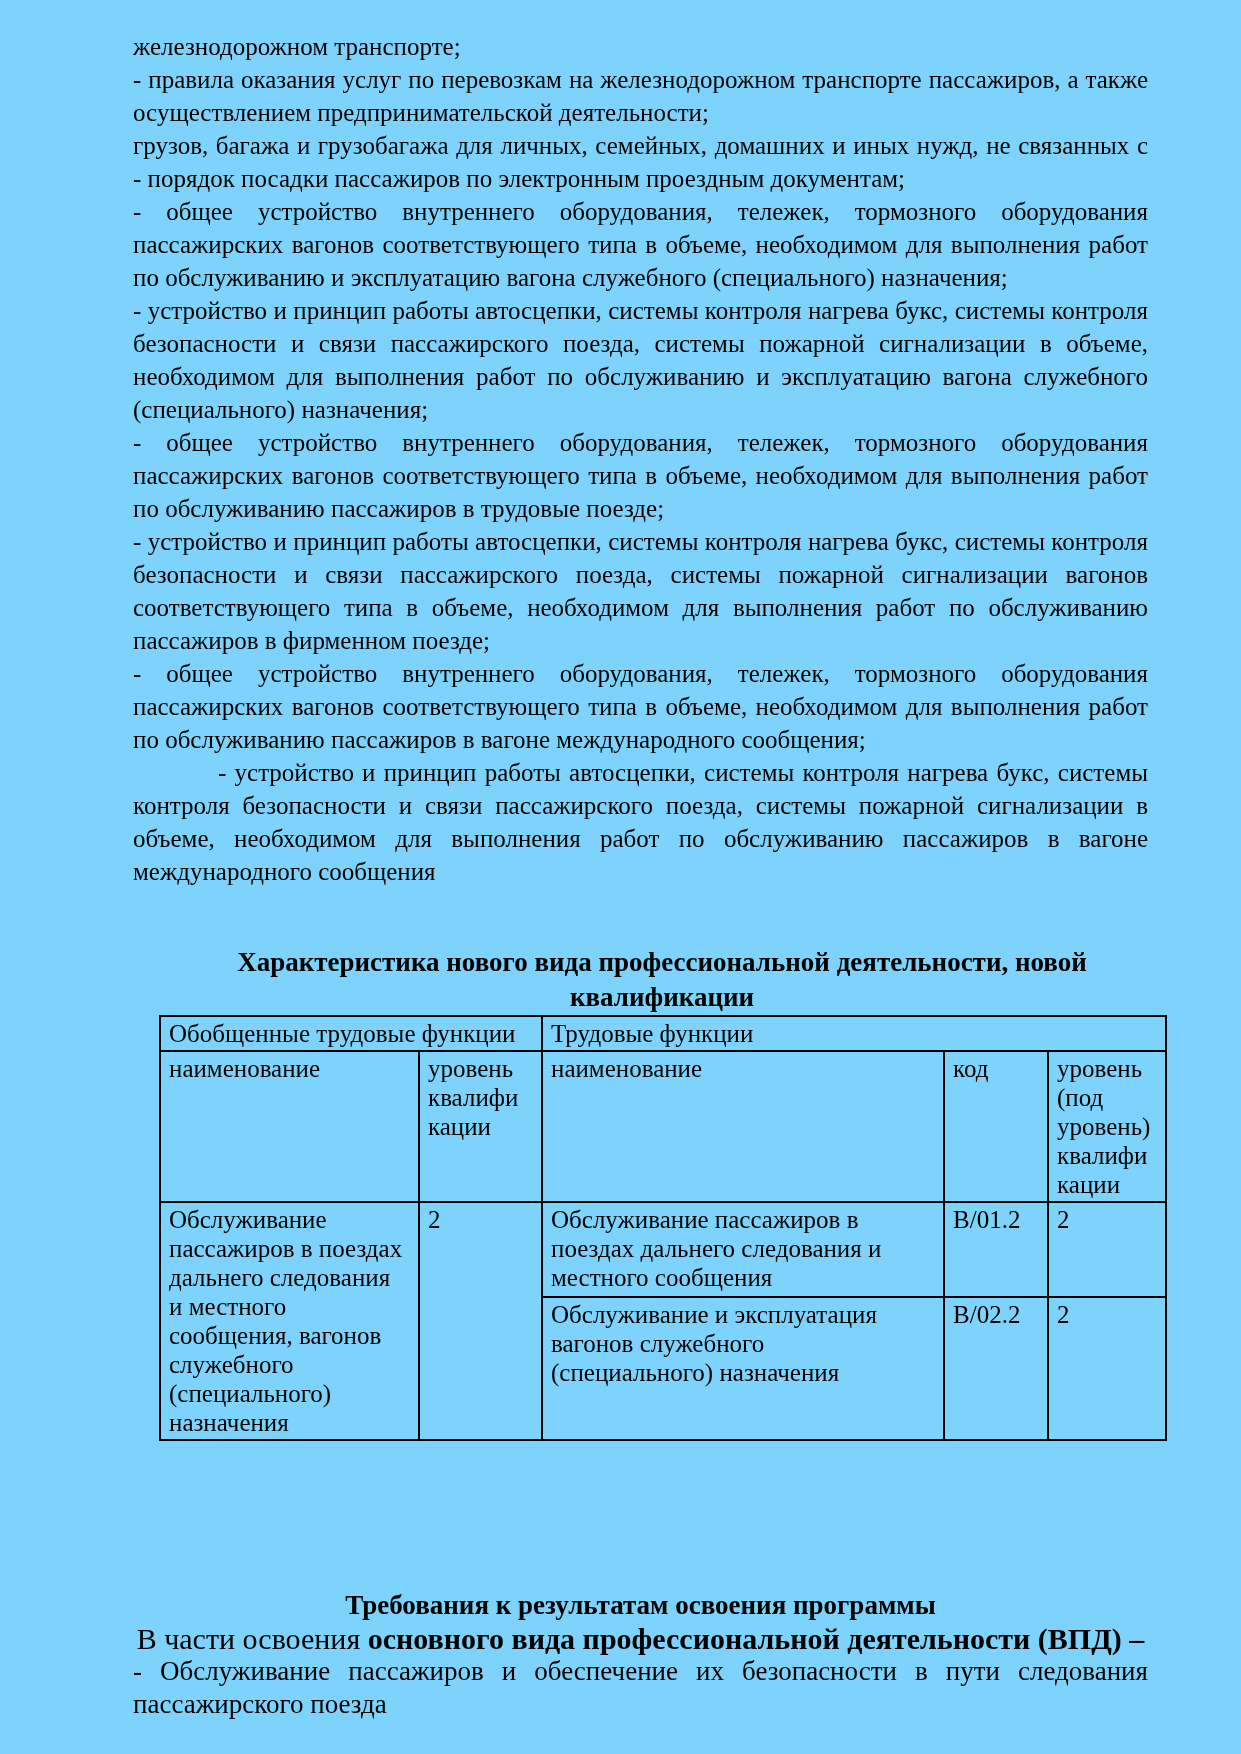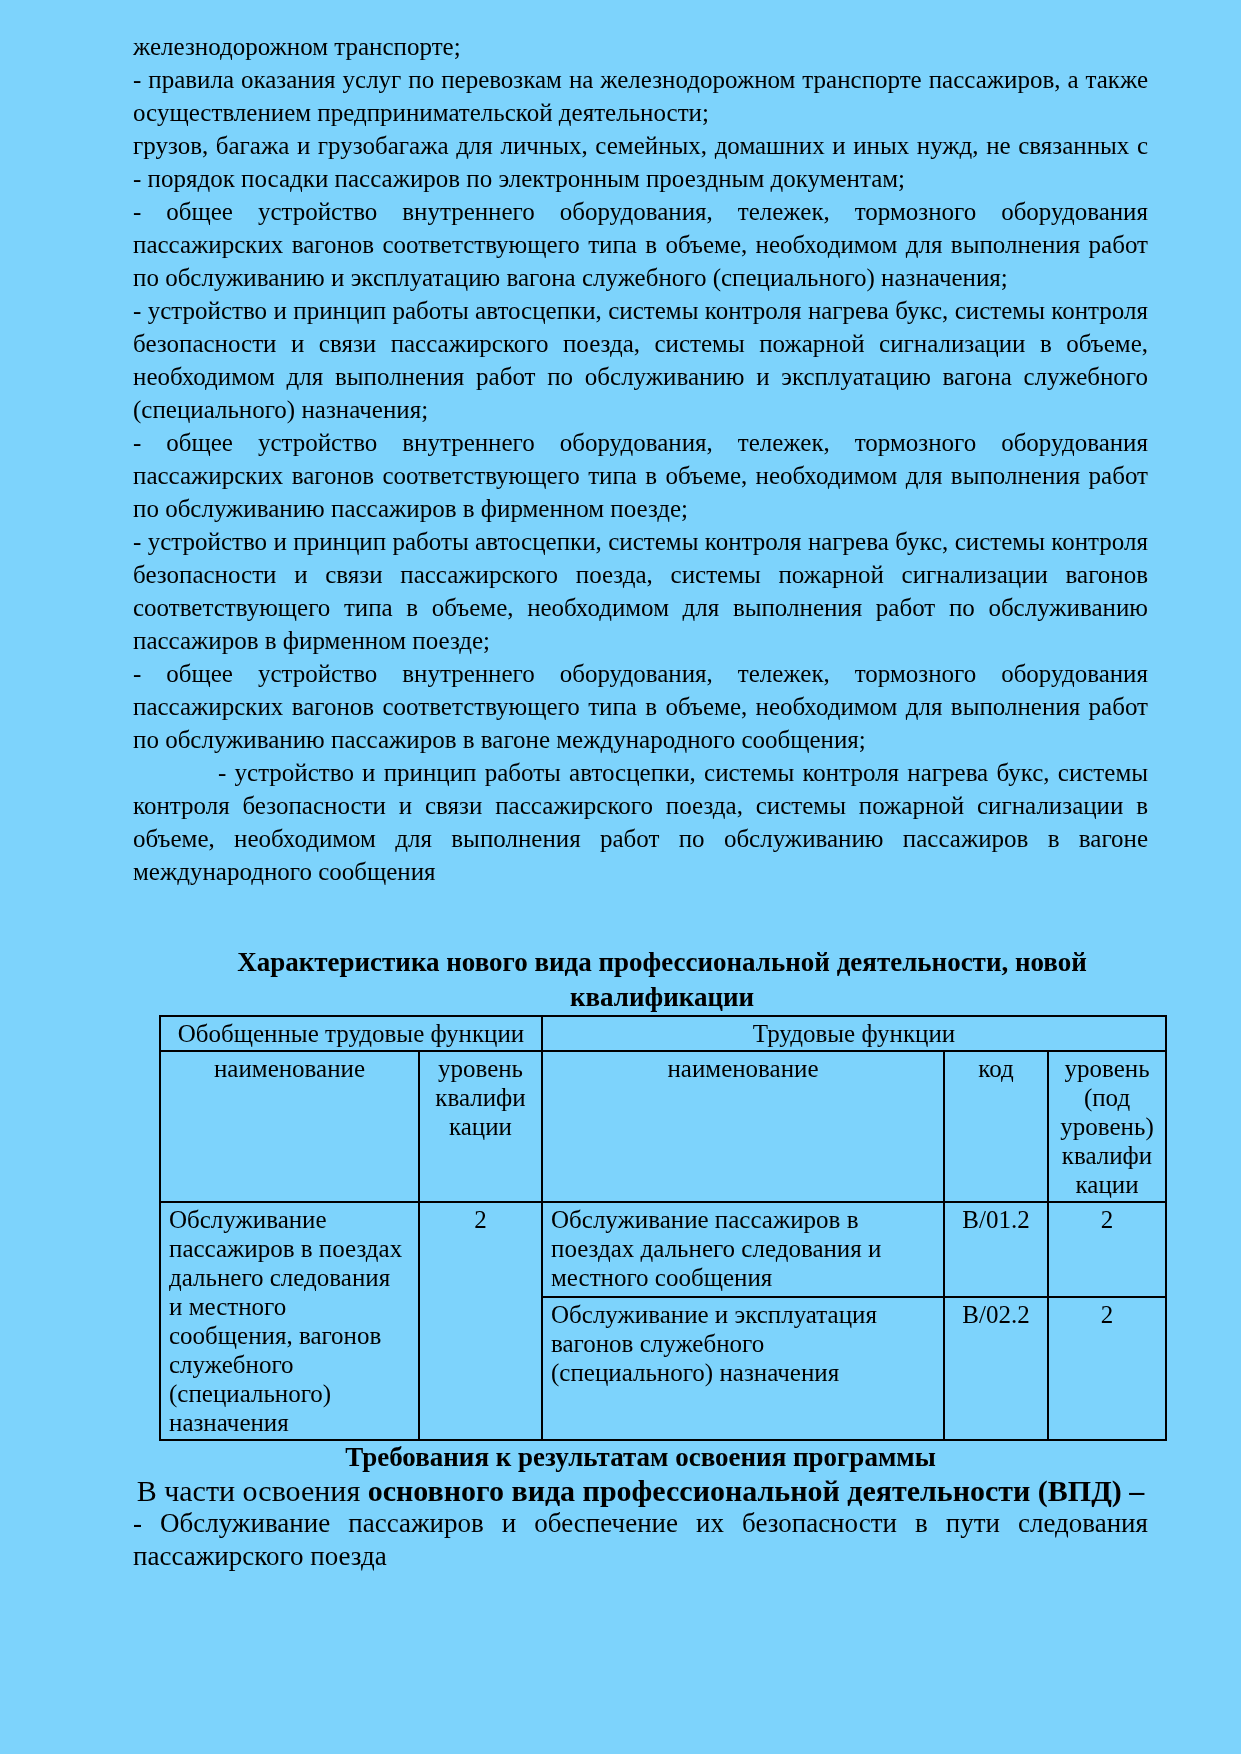--- a/index.html
+++ b/index.html
@@ -19,26 +19,26 @@
     font-weight:bold;font-size:27px;line-height:35px;
   }
   
   table.proftable{
     border-collapse:collapse;table-layout:fixed;width:1006px;margin-left:26px;
     font-size:25px;line-height:29px;
   }
   table.proftable td{
     border:2px solid #000;vertical-align:top;padding:2px 8px;overflow:hidden;
   }
-  .center{text-align:center;}
+  .center{}
   .ml{white-space:pre-line;}
   tr.r1{height:33px;} tr.r2{height:140px;} tr.r3{height:89px;padding-left:24px;} tr.r4{height:140px;}
   
   .req-heading{
-    text-align:center;font-weight:bold;
+    margin-top:148px;text-align:center;font-weight:bold;
     font-size:27px;line-height:33px;
   }
   .req-subline{text-align:center;font-size:30px;line-height:33px;}
   .req-para{font-size:27px;line-height:33px;text-align:justify;}
 </style>
 </head>
 <body>
 
 <div class="page">
 
@@ -61,21 +61,21 @@
       </div>
       <div class="para">
         <div class="tline just">- устройство и принцип работы автосцепки, системы контроля нагрева букс, системы контроля</div>
         <div class="tline just">безопасности и связи пассажирского поезда, системы пожарной сигнализации в объеме,</div>
         <div class="tline just">необходимом для выполнения работ по обслуживанию и эксплуатацию вагона служебного</div>
         <div class="tline">(специального) назначения;</div>
       </div>
       <div class="para">
         <div class="tline just">- общее устройство внутреннего оборудования, тележек, тормозного оборудования</div>
         <div class="tline just">пассажирских вагонов соответствующего типа в объеме, необходимом для выполнения работ</div>
-        <div class="tline">по обслуживанию пассажиров в фирменном поезде;</div>
+        <div class="tline">по обслуживанию пассажиров в трудовые поезде;</div>
       </div>
       <div class="para">
         <div class="tline just">- устройство и принцип работы автосцепки, системы контроля нагрева букс, системы контроля</div>
         <div class="tline just">безопасности и связи пассажирского поезда, системы пожарной сигнализации вагонов</div>
         <div class="tline just">соответствующего типа в объеме, необходимом для выполнения работ по обслуживанию</div>
         <div class="tline">пассажиров в фирменном поезде;</div>
       </div>
       <div class="para">
         <div class="tline just">- общее устройство внутреннего оборудования, тележек, тормозного оборудования</div>
         <div class="tline just">пассажирских вагонов соответствующего типа в объеме, необходимом для выполнения работ</div>

